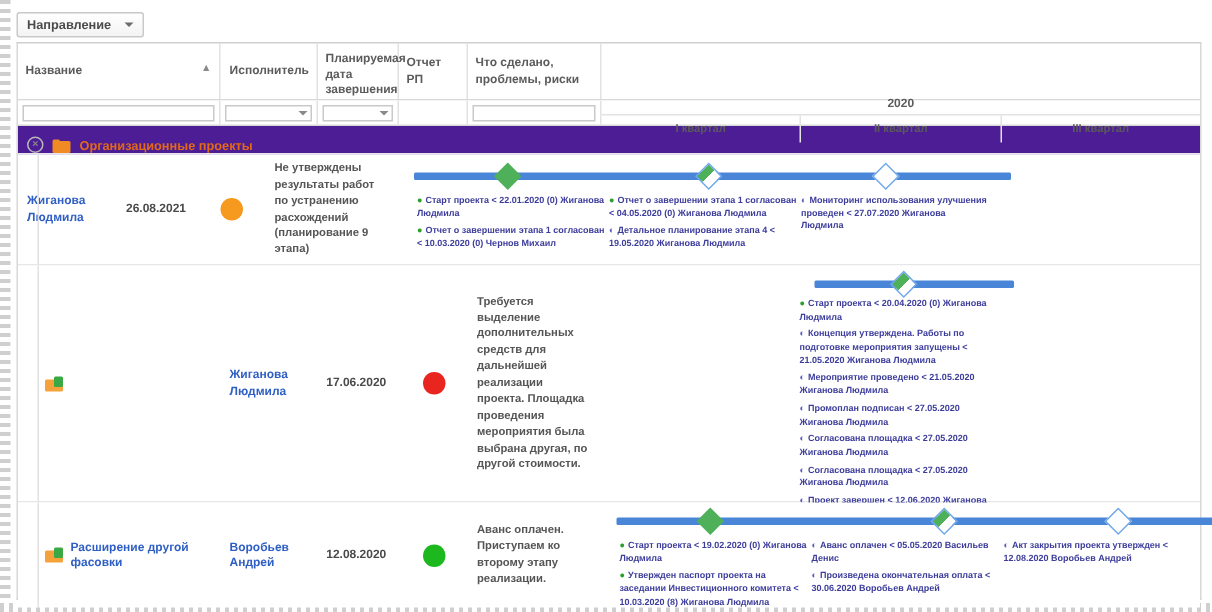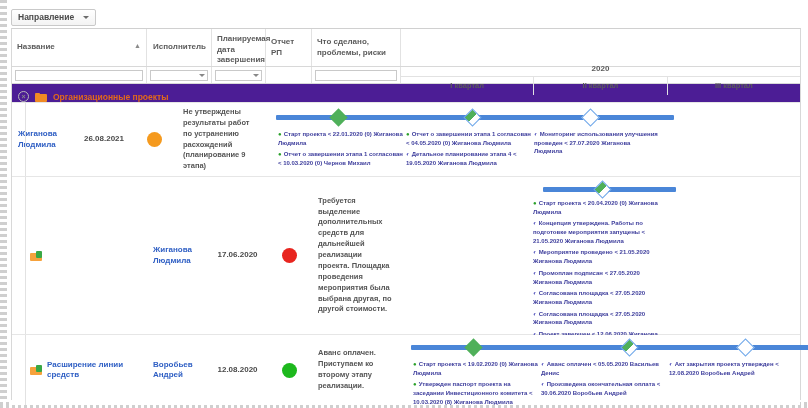--- a/index.html
+++ b/index.html
@@ -276,21 +276,21 @@
               <span class="mk o">◐</span><span>Проект завершен &lt; 12.06.2020</span>
               <span class="who">Жиганова Людмила</span>
             </span>
           </div>
         </div>
       </div>
 
       <div class="row" style="height:70px;border-bottom:none;">
         <div class="cell name" style="align-items:center;">
           <span class="pfolder"></span>
-          <a class="plink" href="#">Расширение линии средств</a>
+          <a class="plink" href="#">Расширение другой фасовки</a>
         </div>
         <div class="cell exec">
           <span class="execname">Воробьев Андрей</span>
         </div>
         <div class="cell date">
           <span>12.08.2020</span>
           <span class="dot-red"></span>
         </div>
         <div class="cell status">
           <span class="bullet" style="background:#1db81d"></span>

